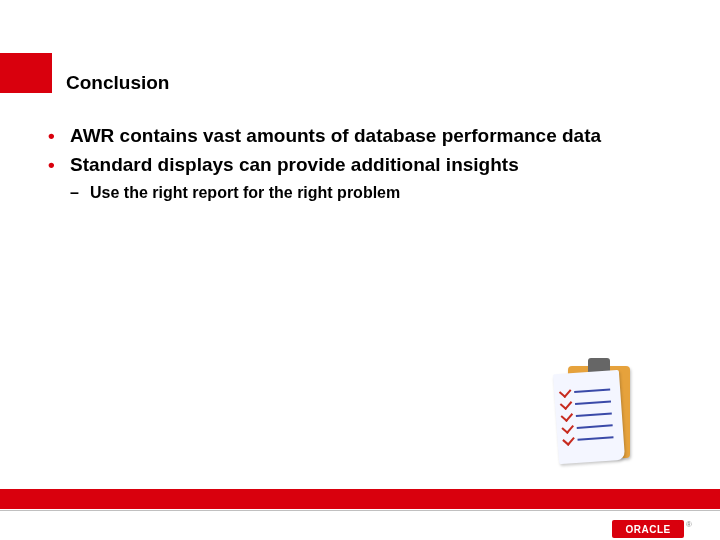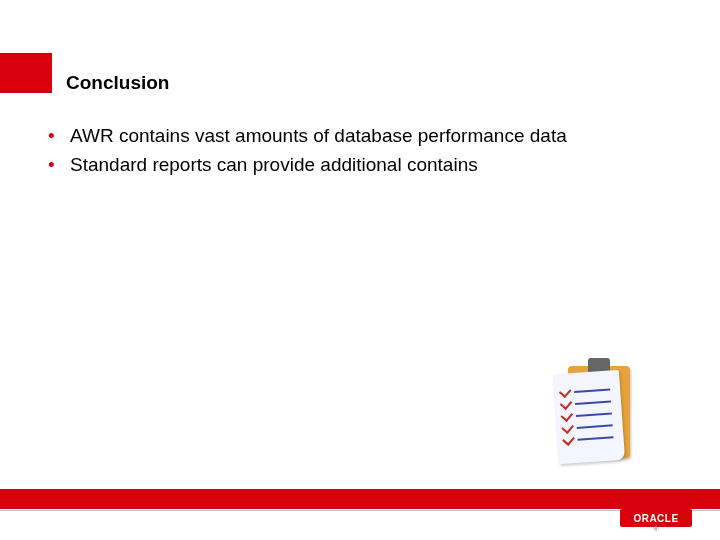--- a/index.html
+++ b/index.html
@@ -1,52 +1,55 @@
 <!DOCTYPE html>
 <html><head>
 <meta charset="utf-8">
 <style>
   * { margin: 0; padding: 0; box-sizing: border-box; }
   html, body { width: 720px; height: 540px; font-family: Arial, Helvetica, sans-serif; background: #fff; overflow: hidden; }
   .slide { position: relative; width: 720px; height: 504px; margin-top: 40px; }
   .red-block { position: absolute; top: 13px; left: 0; width: 52px; height: 40px; background: #d9000d; }
   .title { position: absolute; top: 32px; left: 66px; font-size: 19px; font-weight: bold; color: #000; }
   .content { position: absolute; top: 84px; left: 48px; right: 40px; font-size: 19px; color: #000; line-height: 1.3; }
-  .content ul { list-style: none; }
+  .content ul { list-style: none; font-weight: bold; }
   .content > ul > li { position: relative; padding-left: 22px; margin-bottom: 4px; }
   .content > ul > li::before { content: "•"; position: absolute; left: 0; top: 0; color: #d9000d; font-size: 19px; }
   .sub { list-style: none; margin-top: 6px; margin-bottom: 6px; }
   .sub li { position: relative; padding-left: 20px; font-size: 16px; }
   .sub li::before { content: "–"; position: absolute; left: 0; top: 0; color: #000; }
   .clipart { position: absolute; right: 80px; top: 320px; width: 90px; height: 110px; }
   .board { position: absolute; left: 18px; top: 6px; width: 62px; height: 92px; background: #e6a23c; border-radius: 4px; box-shadow: 1px 2px 3px rgba(0,0,0,0.25); }
   .clip { position: absolute; left: 38px; top: -2px; width: 22px; height: 16px; background: #666; border-radius: 3px; }
   .paper { position: absolute; left: 6px; top: 12px; width: 66px; height: 90px; background: #f4f6ff; border-radius: 2px 2px 8px 2px; box-shadow: 1px 2px 3px rgba(0,0,0,0.2); transform: rotate(-4deg); }
   .paper .line { position: absolute; left: 20px; right: 10px; height: 2px; background: #3a4aa8; }
   .paper .l1 { top: 18px; } .paper .l2 { top: 30px; } .paper .l3 { top: 42px; } .paper .l4 { top: 54px; } .paper .l5 { top: 66px; }
   .paper .chk { position: absolute; left: 6px; width: 10px; height: 8px; border-left: 2px solid #c72b1f; border-bottom: 2px solid #c72b1f; transform: rotate(-45deg); }
   .paper .c1 { top: 14px; } .paper .c2 { top: 26px; } .paper .c3 { top: 38px; } .paper .c4 { top: 50px; } .paper .c5 { top: 62px; }
   .footer-band { position: absolute; left: 0; bottom: 35px; width: 100%; height: 20px; background: #d9000d; }
   .footer-line { position: absolute; left: 0; bottom: 33px; width: 100%; height: 1px; background: #c0c0c0; }
-  .logo { position: absolute; right: 28px; bottom: 6px; display: flex; align-items: center; gap: 2px; flex-direction: column; }
+  .logo { position: absolute; right: 28px; bottom: 6px; display: flex; align-items: center; gap: 2px; }
   .logo-mark { width: 72px; height: 18px; background: #d9000d; border-radius: 2px; display: flex; align-items: center; justify-content: center; color: #fff; font-size: 10px; font-weight: bold; letter-spacing: 0.5px; }
   .logo-r { font-size: 8px; color: #888; position: relative; top: -5px; }
 </style>
 </head>
 <body>
 
 <div class="slide">
   <div class="red-block"></div>
   <div class="title">Conclusion</div>
 
   <div class="content">
     <ul>
       <li><span>AWR contains vast amounts of database performance data</span></li>
       <li>
-        <span>Standard reports can provide additional contains</span>
+        <span>Standard displays can provide additional insights</span>
+        <ul class="sub">
+          <li><span>Use the right report for the right problem</span></li>
+        </ul>
       </li>
     </ul>
   </div>
 
   <div class="clipart">
     <div class="board"></div>
     <div class="clip"></div>
     <div class="paper">
       <div class="chk c1"></div>
         <div class="line l1"></div>

